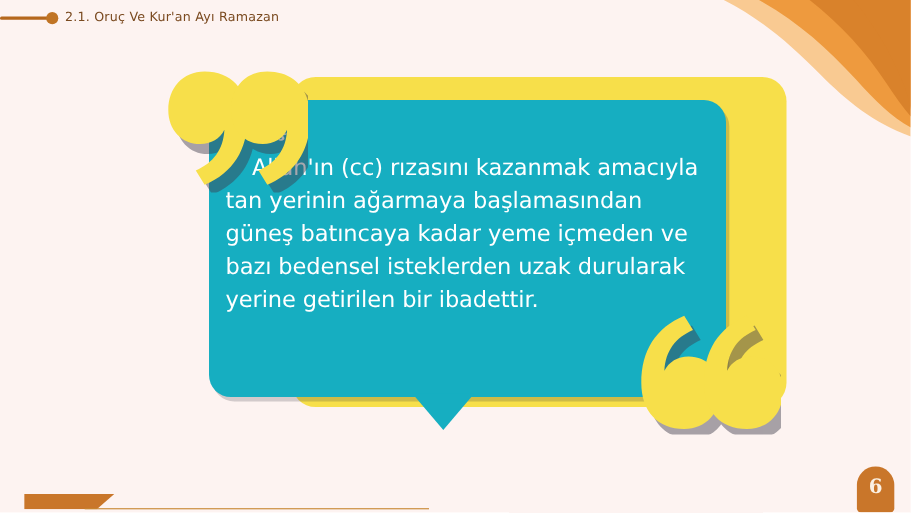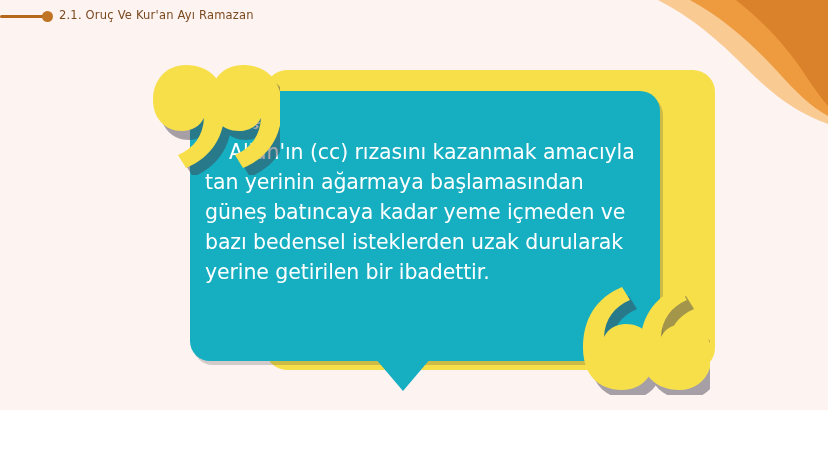--- a/index.html
+++ b/index.html
@@ -3,21 +3,21 @@
 <meta charset="utf-8">
 <style>
   html, body {
     margin: 0;
     padding: 0;
     background: #ffffff;
   }
   #slide {
     position: relative;
     width: 828px;
-    height: 410px;
+    height: 466px;
     overflow: hidden;
     background: #FDF3F1;
     font-family: "DejaVu Sans", sans-serif;
   }
 
   
   .corner-deco {
     position: absolute;
     top: 0;
     right: 0;

